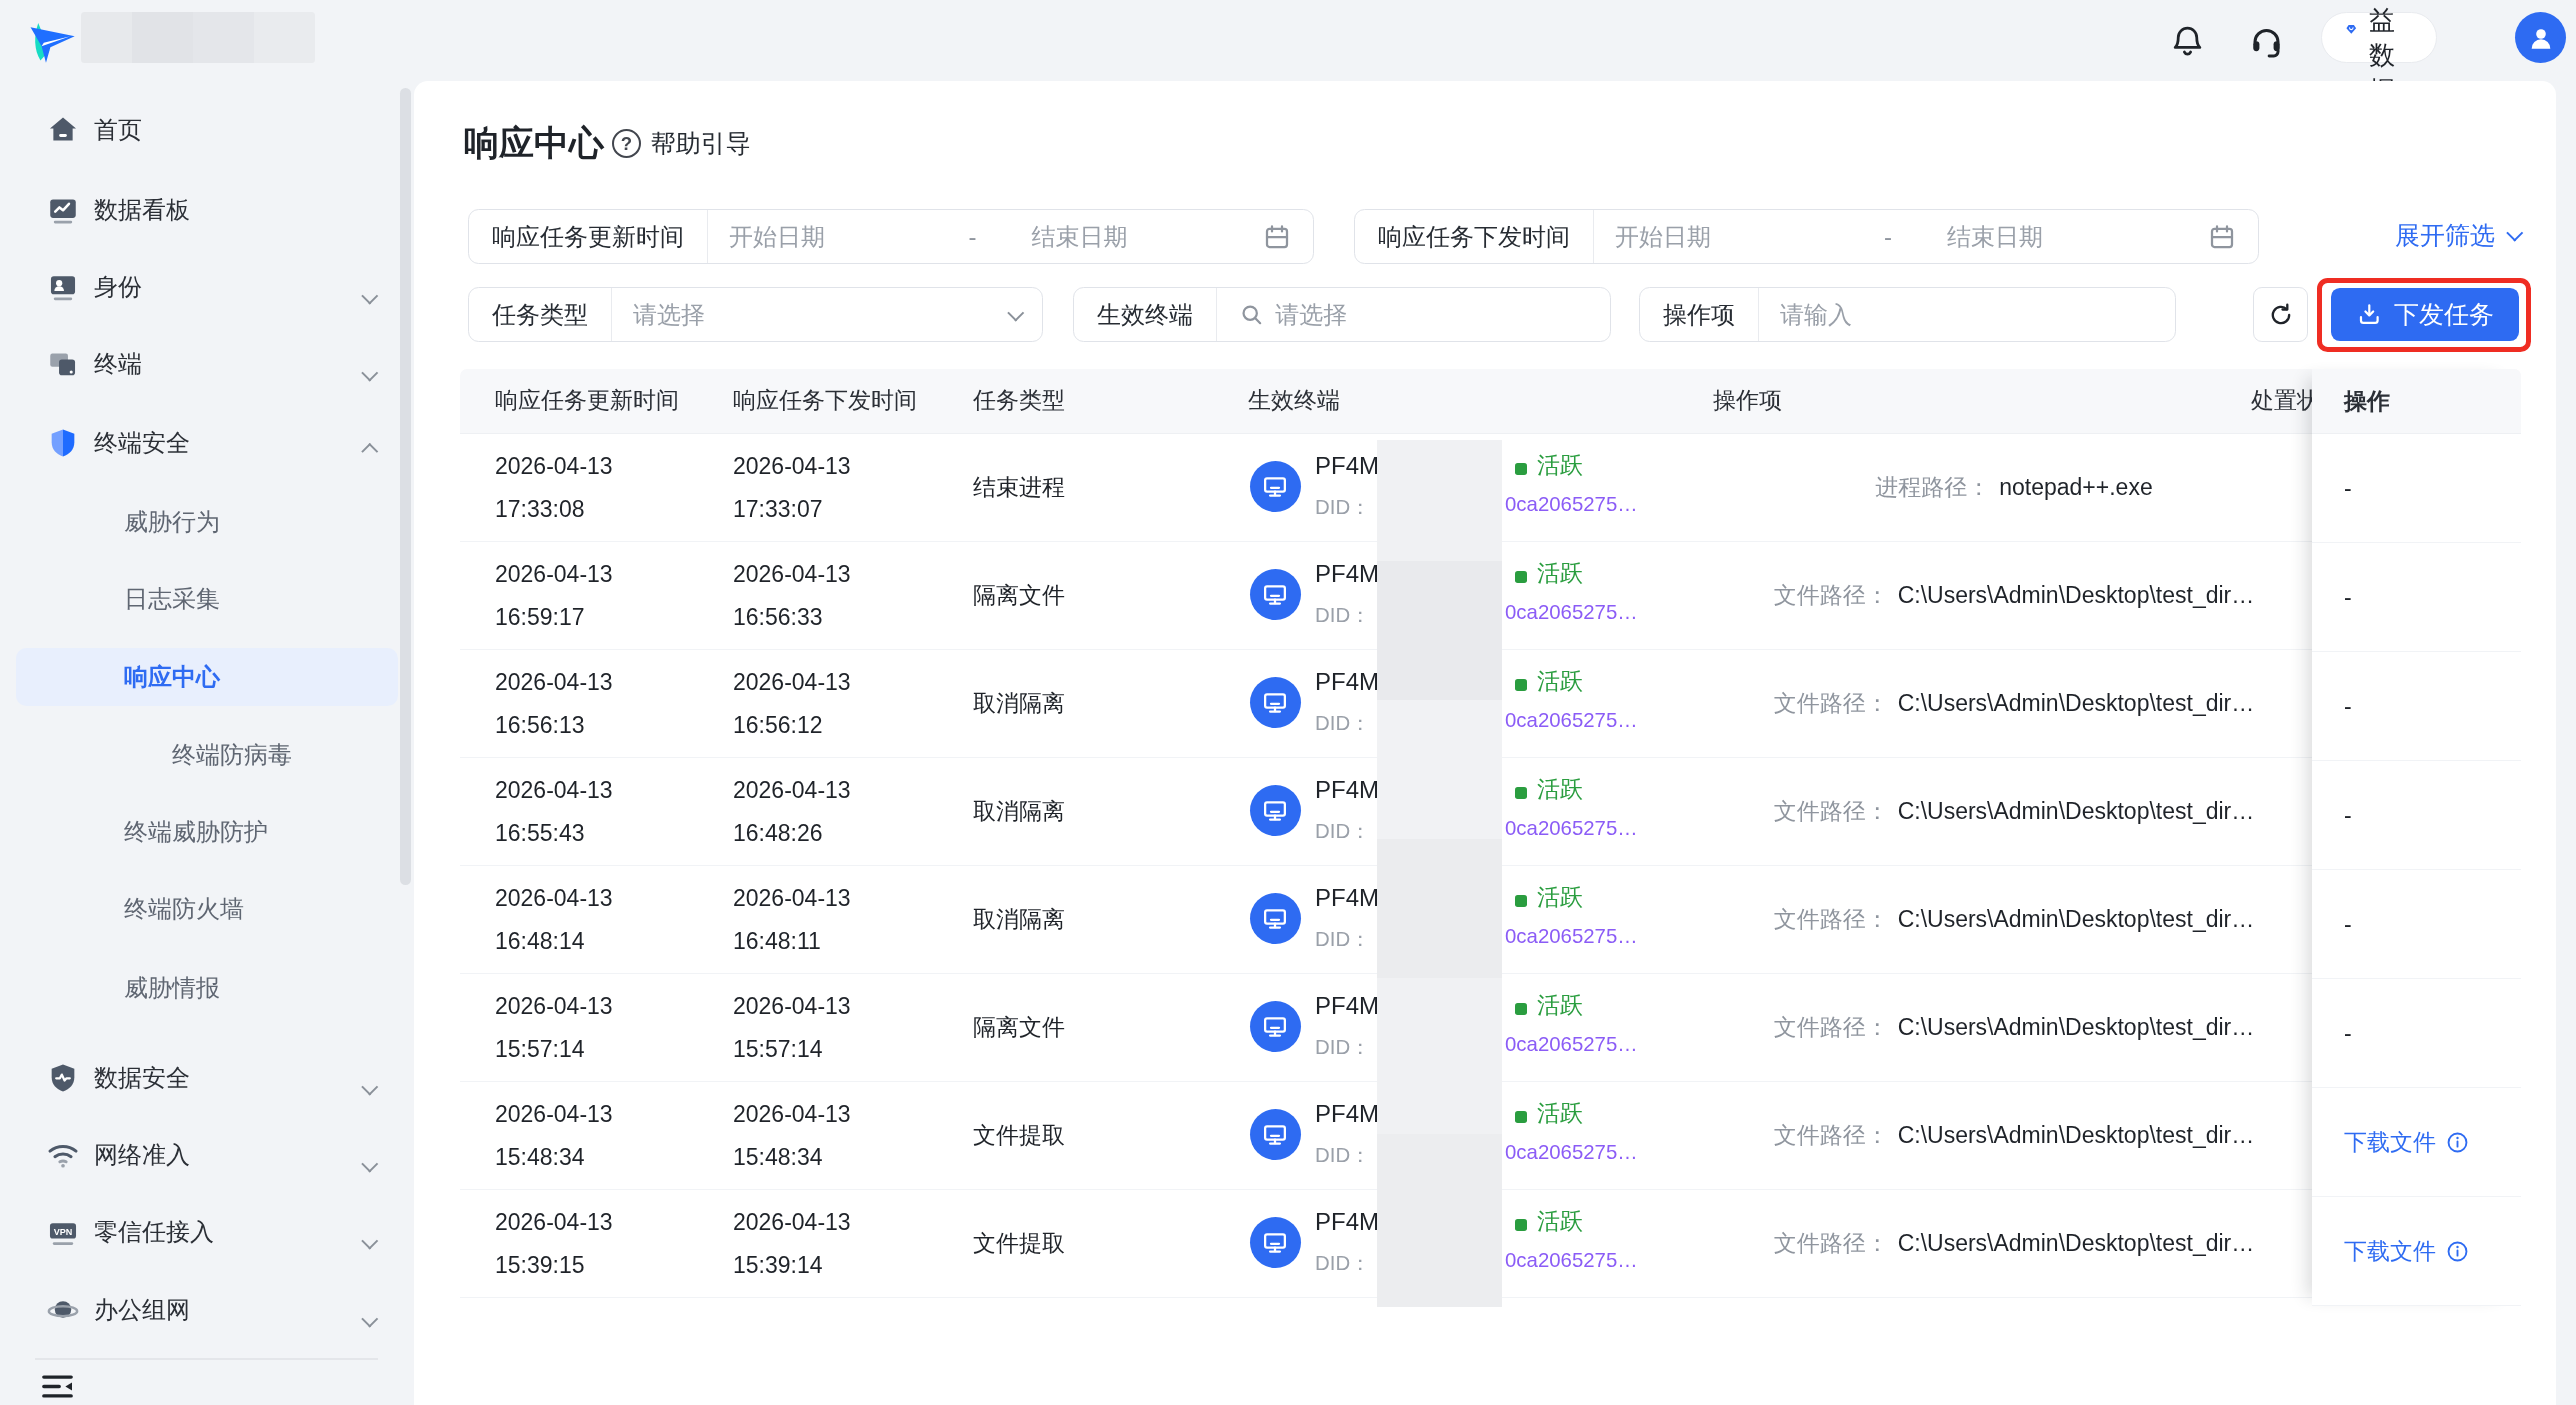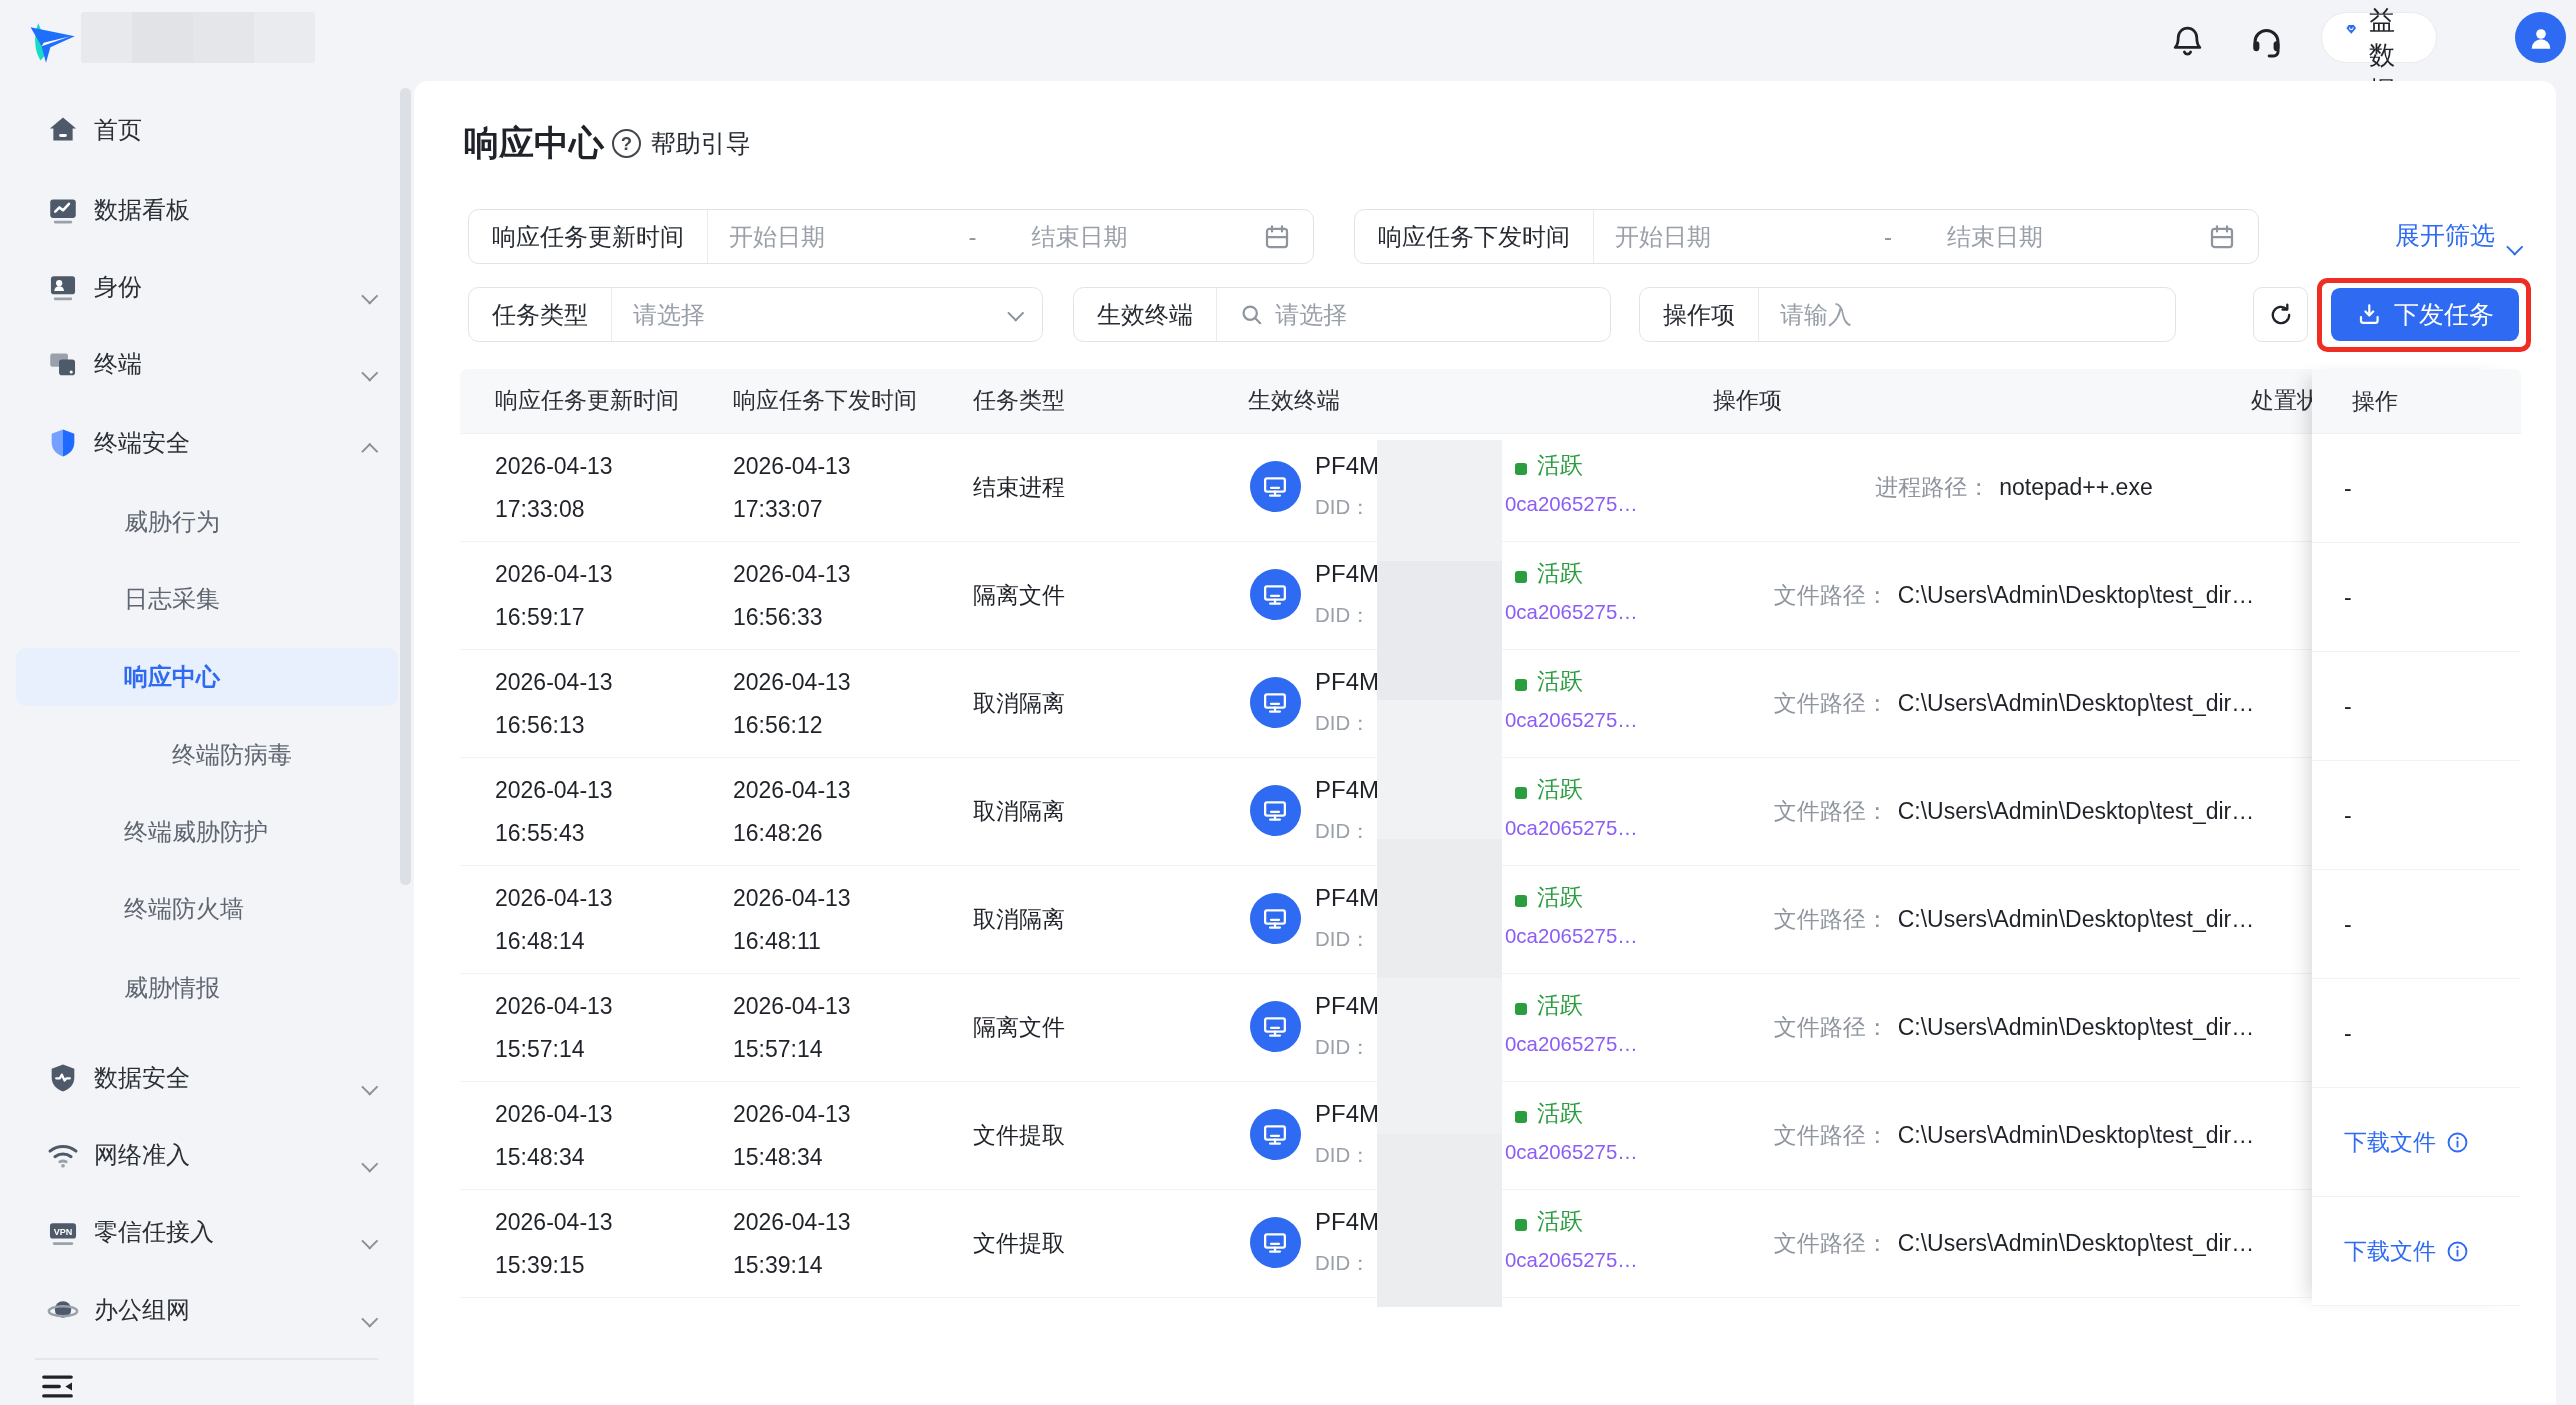--- a/index.html
+++ b/index.html
@@ -52,21 +52,21 @@
   .ph{color:#9aa0a9;white-space:nowrap}
   .rwrap{flex:1;display:flex;align-items:center;padding:0 21px;cursor:text}
   .rwrap .start{flex:1.1}
   .rwrap .dash{color:#8f959e;padding:0 8.9px}
   .rwrap .end{flex:1.1;padding-left:46px}
   .fb1{left:54px;top:128px;width:846px}
   .fb2{left:940px;top:128px;width:905px}
   .fb3{left:54px;top:206px;width:575px}
   .fb4{left:659px;top:206px;width:538px}
   .fb5{left:1225px;top:206px;width:537px}
-  .expand{position:absolute;left:1981px;top:138px;display:flex;align-items:flex-end;gap:14px;
+  .expand{position:absolute;left:1981px;top:138px;display:flex;align-items:center;gap:14px;
     color:#2e6bf2;font-size:25px;cursor:pointer}
   .refresh{position:absolute;left:1839px;top:206px;width:55px;height:55px;border:1.8px solid #e0e3e9;
     border-radius:8.9px;background:#fff;display:flex;align-items:center;justify-content:center;
     box-sizing:border-box;cursor:pointer}
   .dispatch{position:absolute;left:1917px;top:207px;width:188px;height:53px;border-radius:8.9px;
     background:#2e6bf2;color:#fff;font-size:25px;display:flex;align-items:center;justify-content:center;
     gap:11.5px;cursor:pointer;border:none}
   .annotation{position:absolute;left:1903px;top:197px;width:214px;height:74px;border:5.3px solid #ef2d23;
     border-radius:10.6px;box-sizing:border-box;z-index:40;pointer-events:none}
 
@@ -96,21 +96,21 @@
     border-radius:8.9px;font-size:23px;flex-direction:row}
   .badge .bicon{width:30px;height:30px;border-radius:50%;display:flex;align-items:center;justify-content:center;flex:none}
   .badge.success{background:#e6f6ec;color:#1d7a45}
   .badge.success .bicon{background:#2f9e4f}
   .badge.muted{background:#eef0f2;color:#41464f}
   .badge.muted .bicon{background:#555c68}
   .censor{position:absolute;left:917px;top:71px;width:125px;height:867px;z-index:5;
     background:linear-gradient(180deg,#f0f1f3 0 14%,#e9eaed 14% 30%,#f1f2f4 30% 46%,#ebecee 46% 62%,#f0f1f3 62% 80%,#ecedef 80% 100%)}
   .pin-col{position:absolute;left:1852px;top:0;width:209px;z-index:6}
   .pin-head{height:65px;background:#f7f8fa;border-bottom:1.8px solid #eef0f3;display:flex;align-items:center;
-    padding-left:40px;font-size:23px;font-weight:400;color:#2b2f36;box-sizing:border-box;border-radius:0 7px 0 0}
+    padding-left:32px;font-size:23px;font-weight:700;color:#2b2f36;box-sizing:border-box;border-radius:0 7px 0 0}
   .pin-cell{height:109px;background:#fff;border-bottom:1.8px solid #f1f3f6;display:flex;align-items:center;
     padding-left:32px;font-size:23px;box-sizing:border-box}
   .pin-shadow{position:absolute;left:1852px;top:0;width:209px;height:937px;z-index:7;
     box-shadow:-14px 0 16px -8.9px rgba(31,35,41,.16);pointer-events:none}
   .dl-link{color:#2e6bf2;display:flex;align-items:center;gap:8.9px;cursor:pointer}
 
   
   .pager{position:absolute;left:0;top:1249px;width:2142px;height:51px;font-size:24px}
   .pg-total{position:absolute;left:1458px;top:0;line-height:51px;color:#1f2329}
   .pbtn{position:absolute;top:0;width:51px;height:51px;border:1.8px solid #e3e6eb;border-radius:8.9px;

